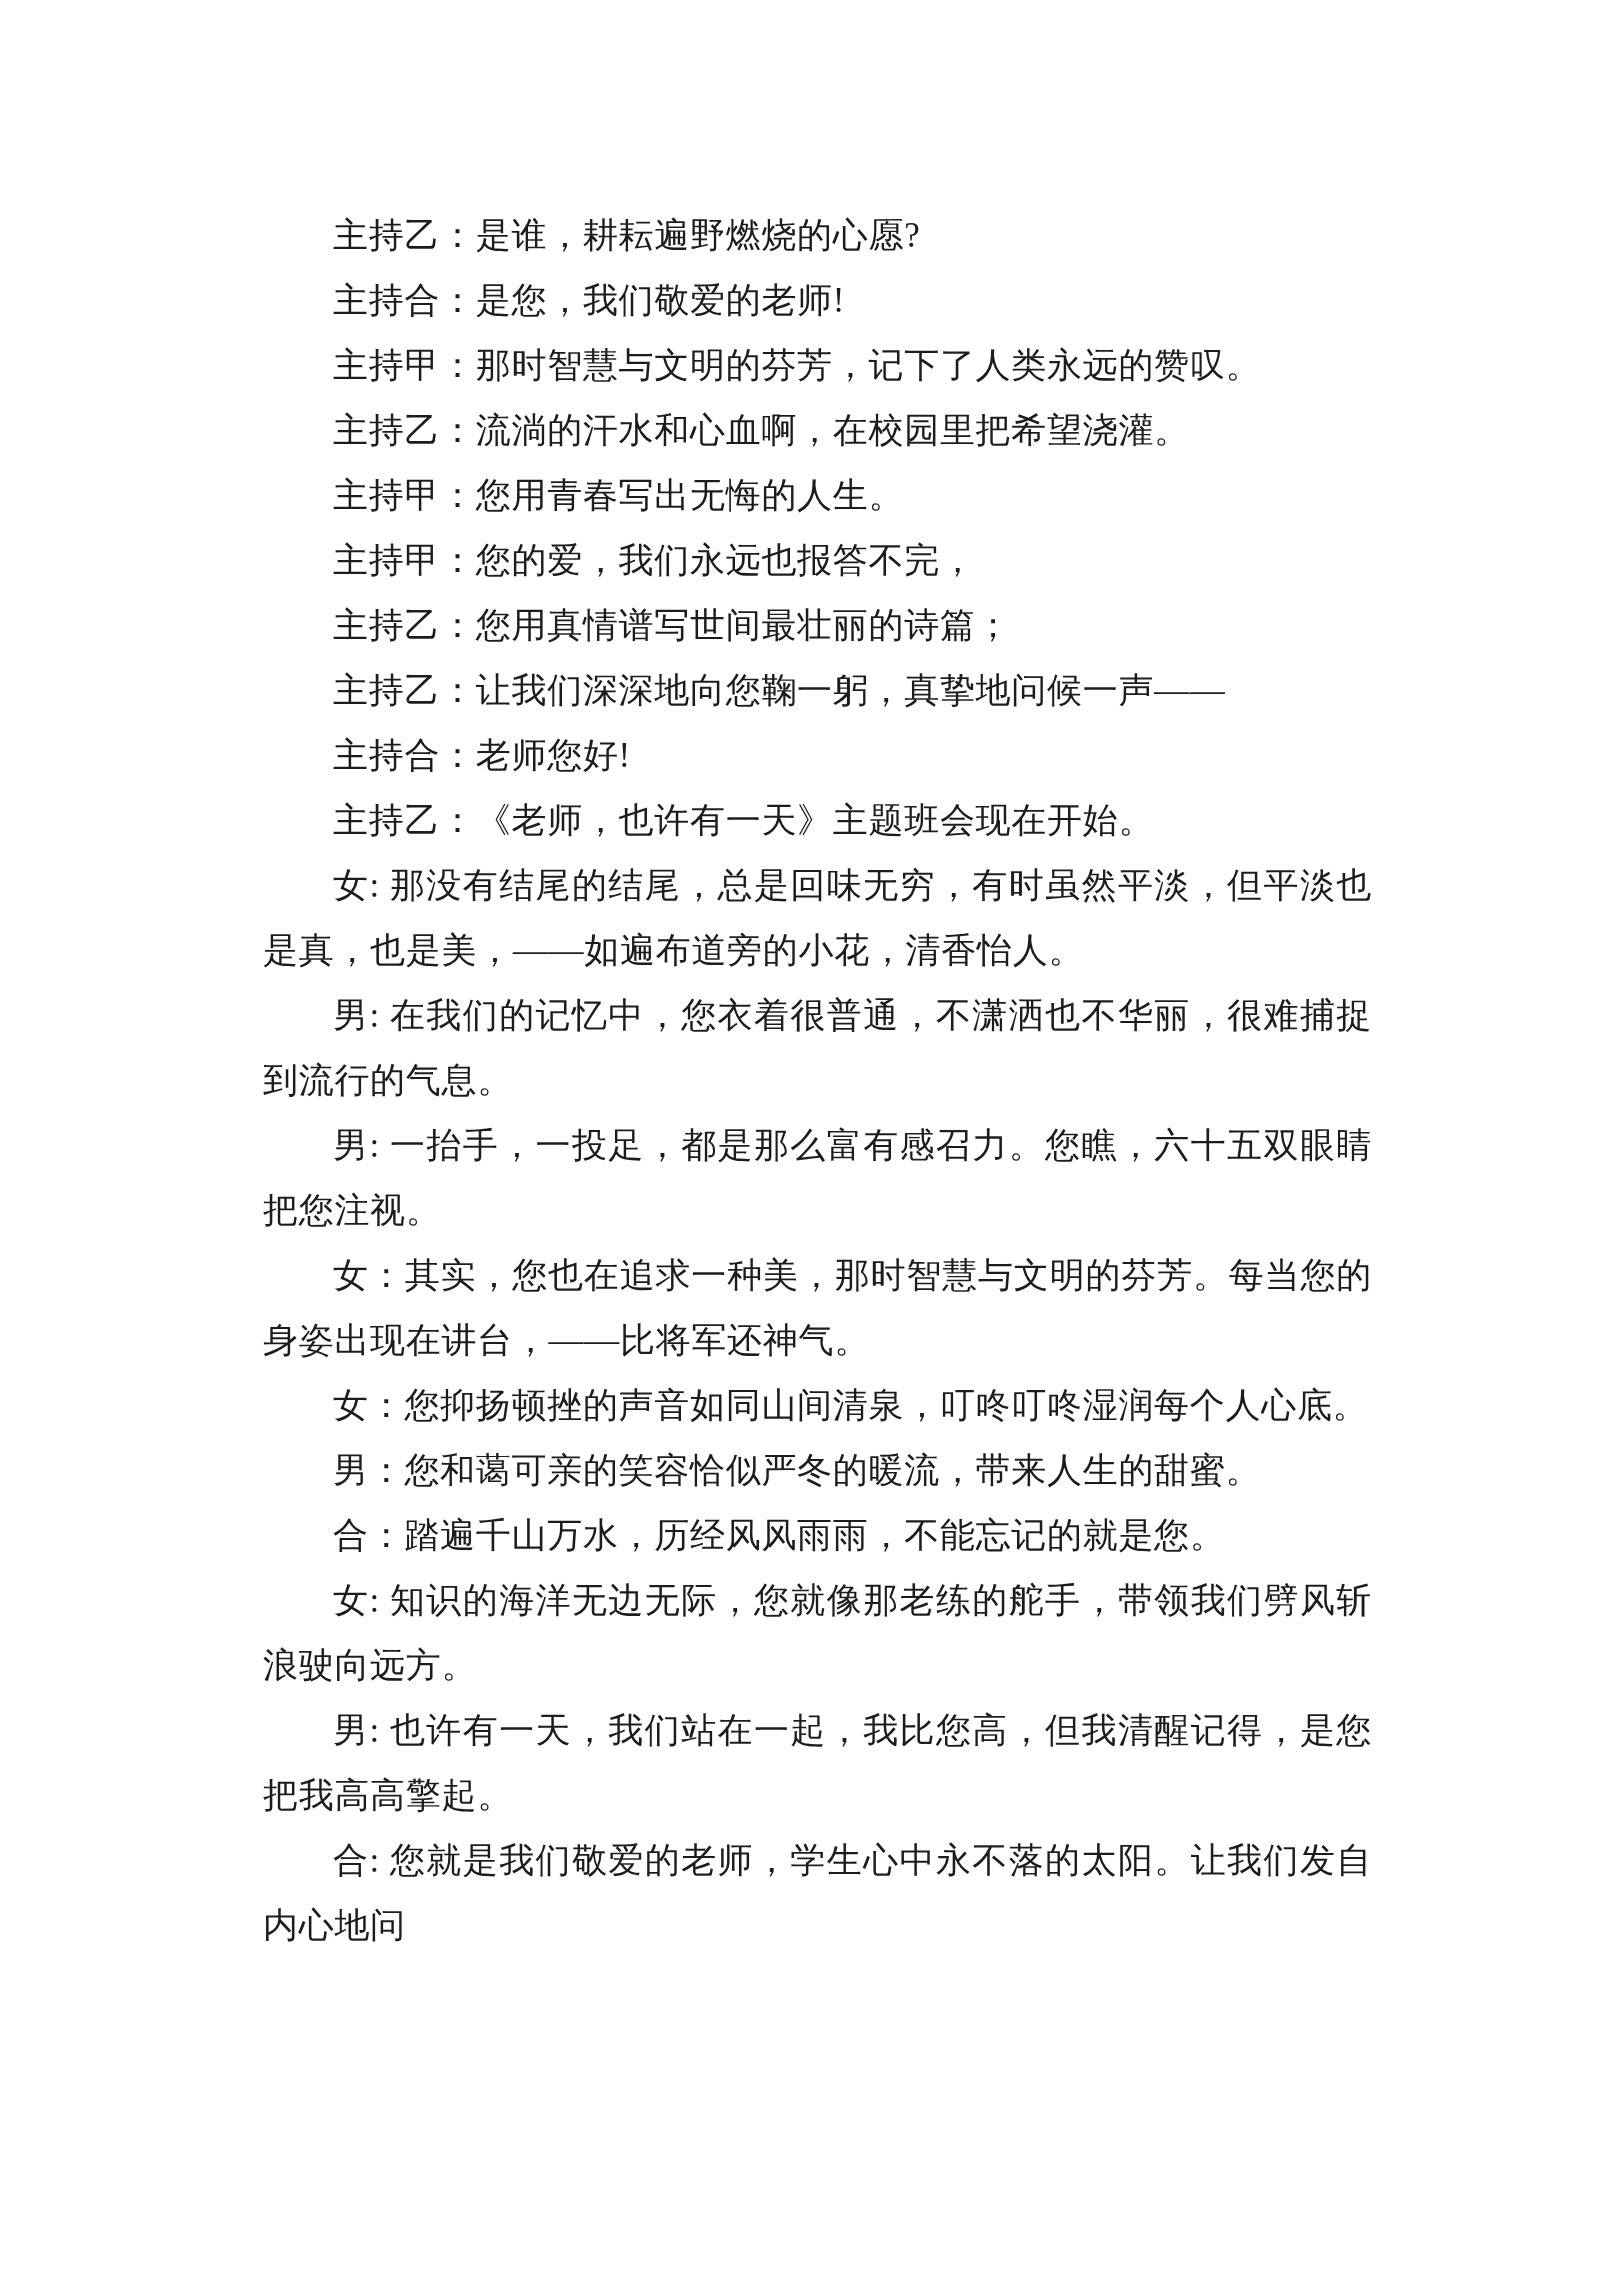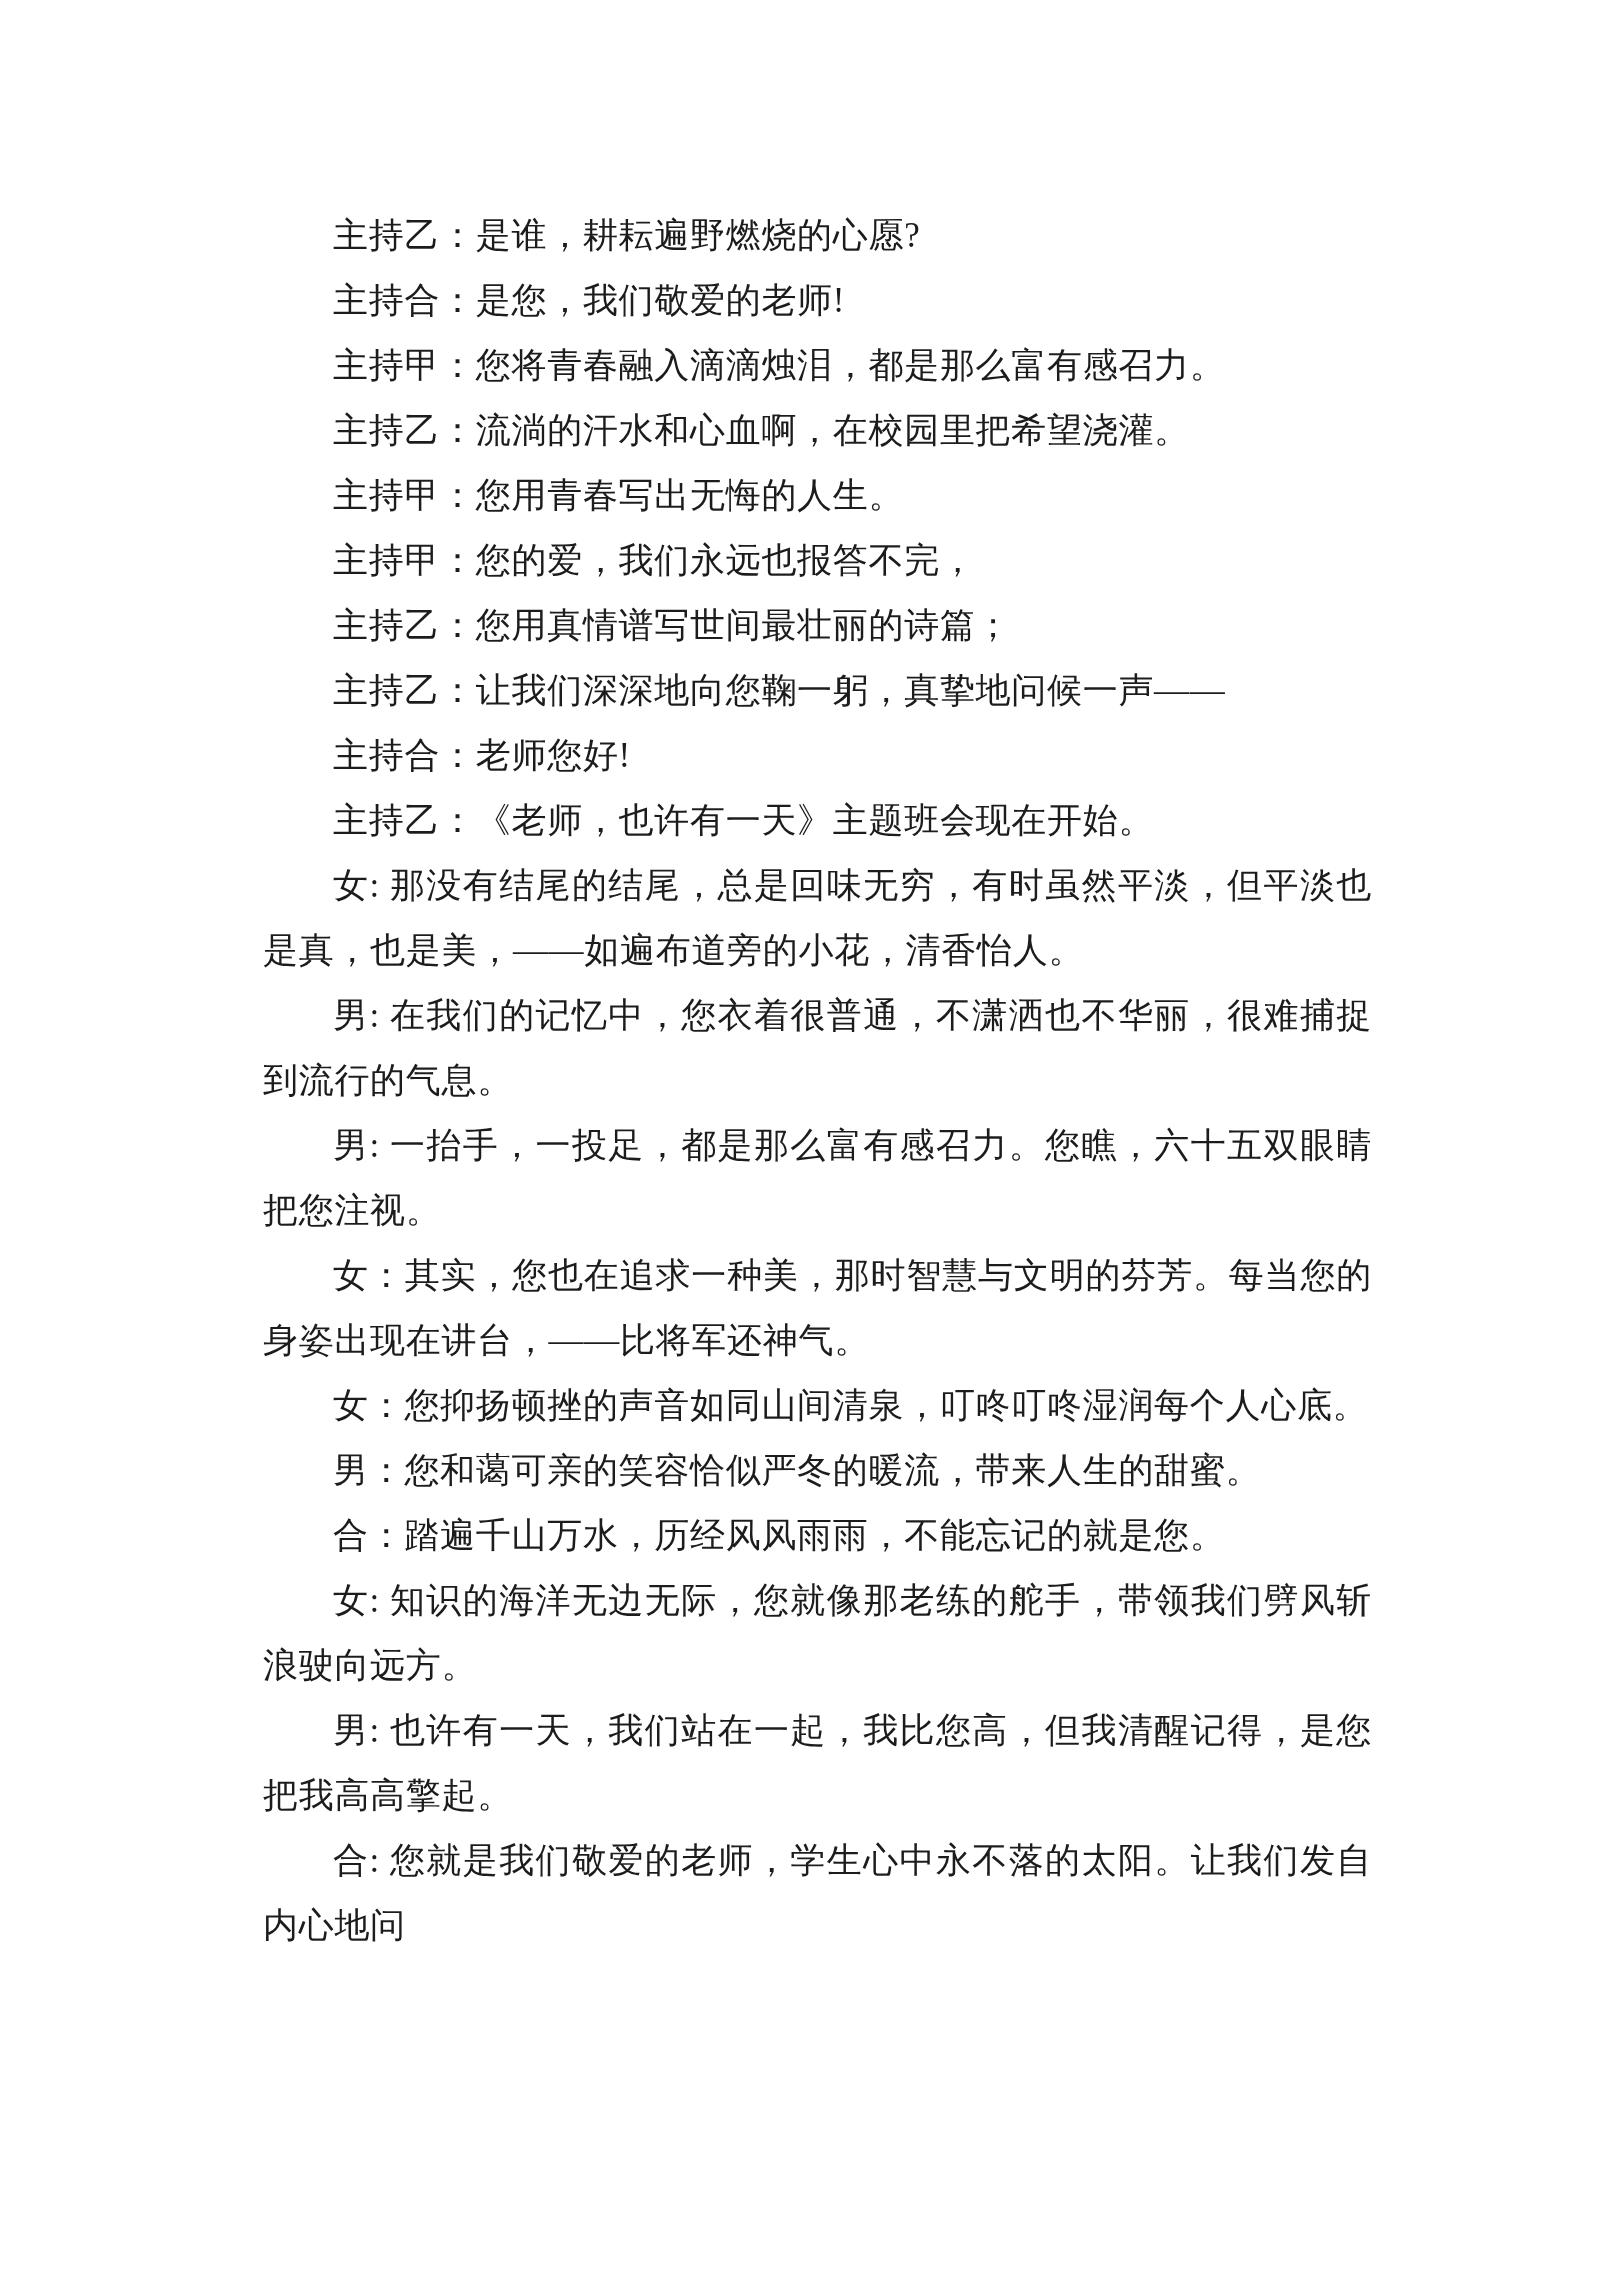--- a/index.html
+++ b/index.html
@@ -39,21 +39,21 @@
     word-break: break-all;
   }
 </style>
 </head>
 <body>
 
 <div class="page">
   <div class="doc-content">
     <p>主持乙：是谁，耕耘遍野燃烧的心愿?</p>
     <p>主持合：是您，我们敬爱的老师!</p>
-    <p>主持甲：您将青春融入滴滴烛泪，都是那么富有感召力。</p>
+    <p>主持甲：那时智慧与文明的芬芳，记下了人类永远的赞叹。</p>
     <p>主持乙：流淌的汗水和心血啊，在校园里把希望浇灌。</p>
     <p>主持甲：您用青春写出无悔的人生。</p>
     <p>主持甲：您的爱，我们永远也报答不完，</p>
     <p>主持乙：您用真情谱写世间最壮丽的诗篇；</p>
     <p>主持乙：让我们深深地向您鞠一躬，真挚地问候一声——</p>
     <p>主持合：老师您好!</p>
     <p>主持乙：《老师，也许有一天》主题班会现在开始。</p>
     <p>女: 那没有结尾的结尾，总是回味无穷，有时虽然平淡，但平淡也是真，也是美，——如遍布道旁的小花，清香怡人。</p>
     <p>男: 在我们的记忆中，您衣着很普通，不潇洒也不华丽，很难捕捉到流行的气息。</p>
     <p>男: 一抬手，一投足，都是那么富有感召力。您瞧，六十五双眼睛把您注视。</p>

